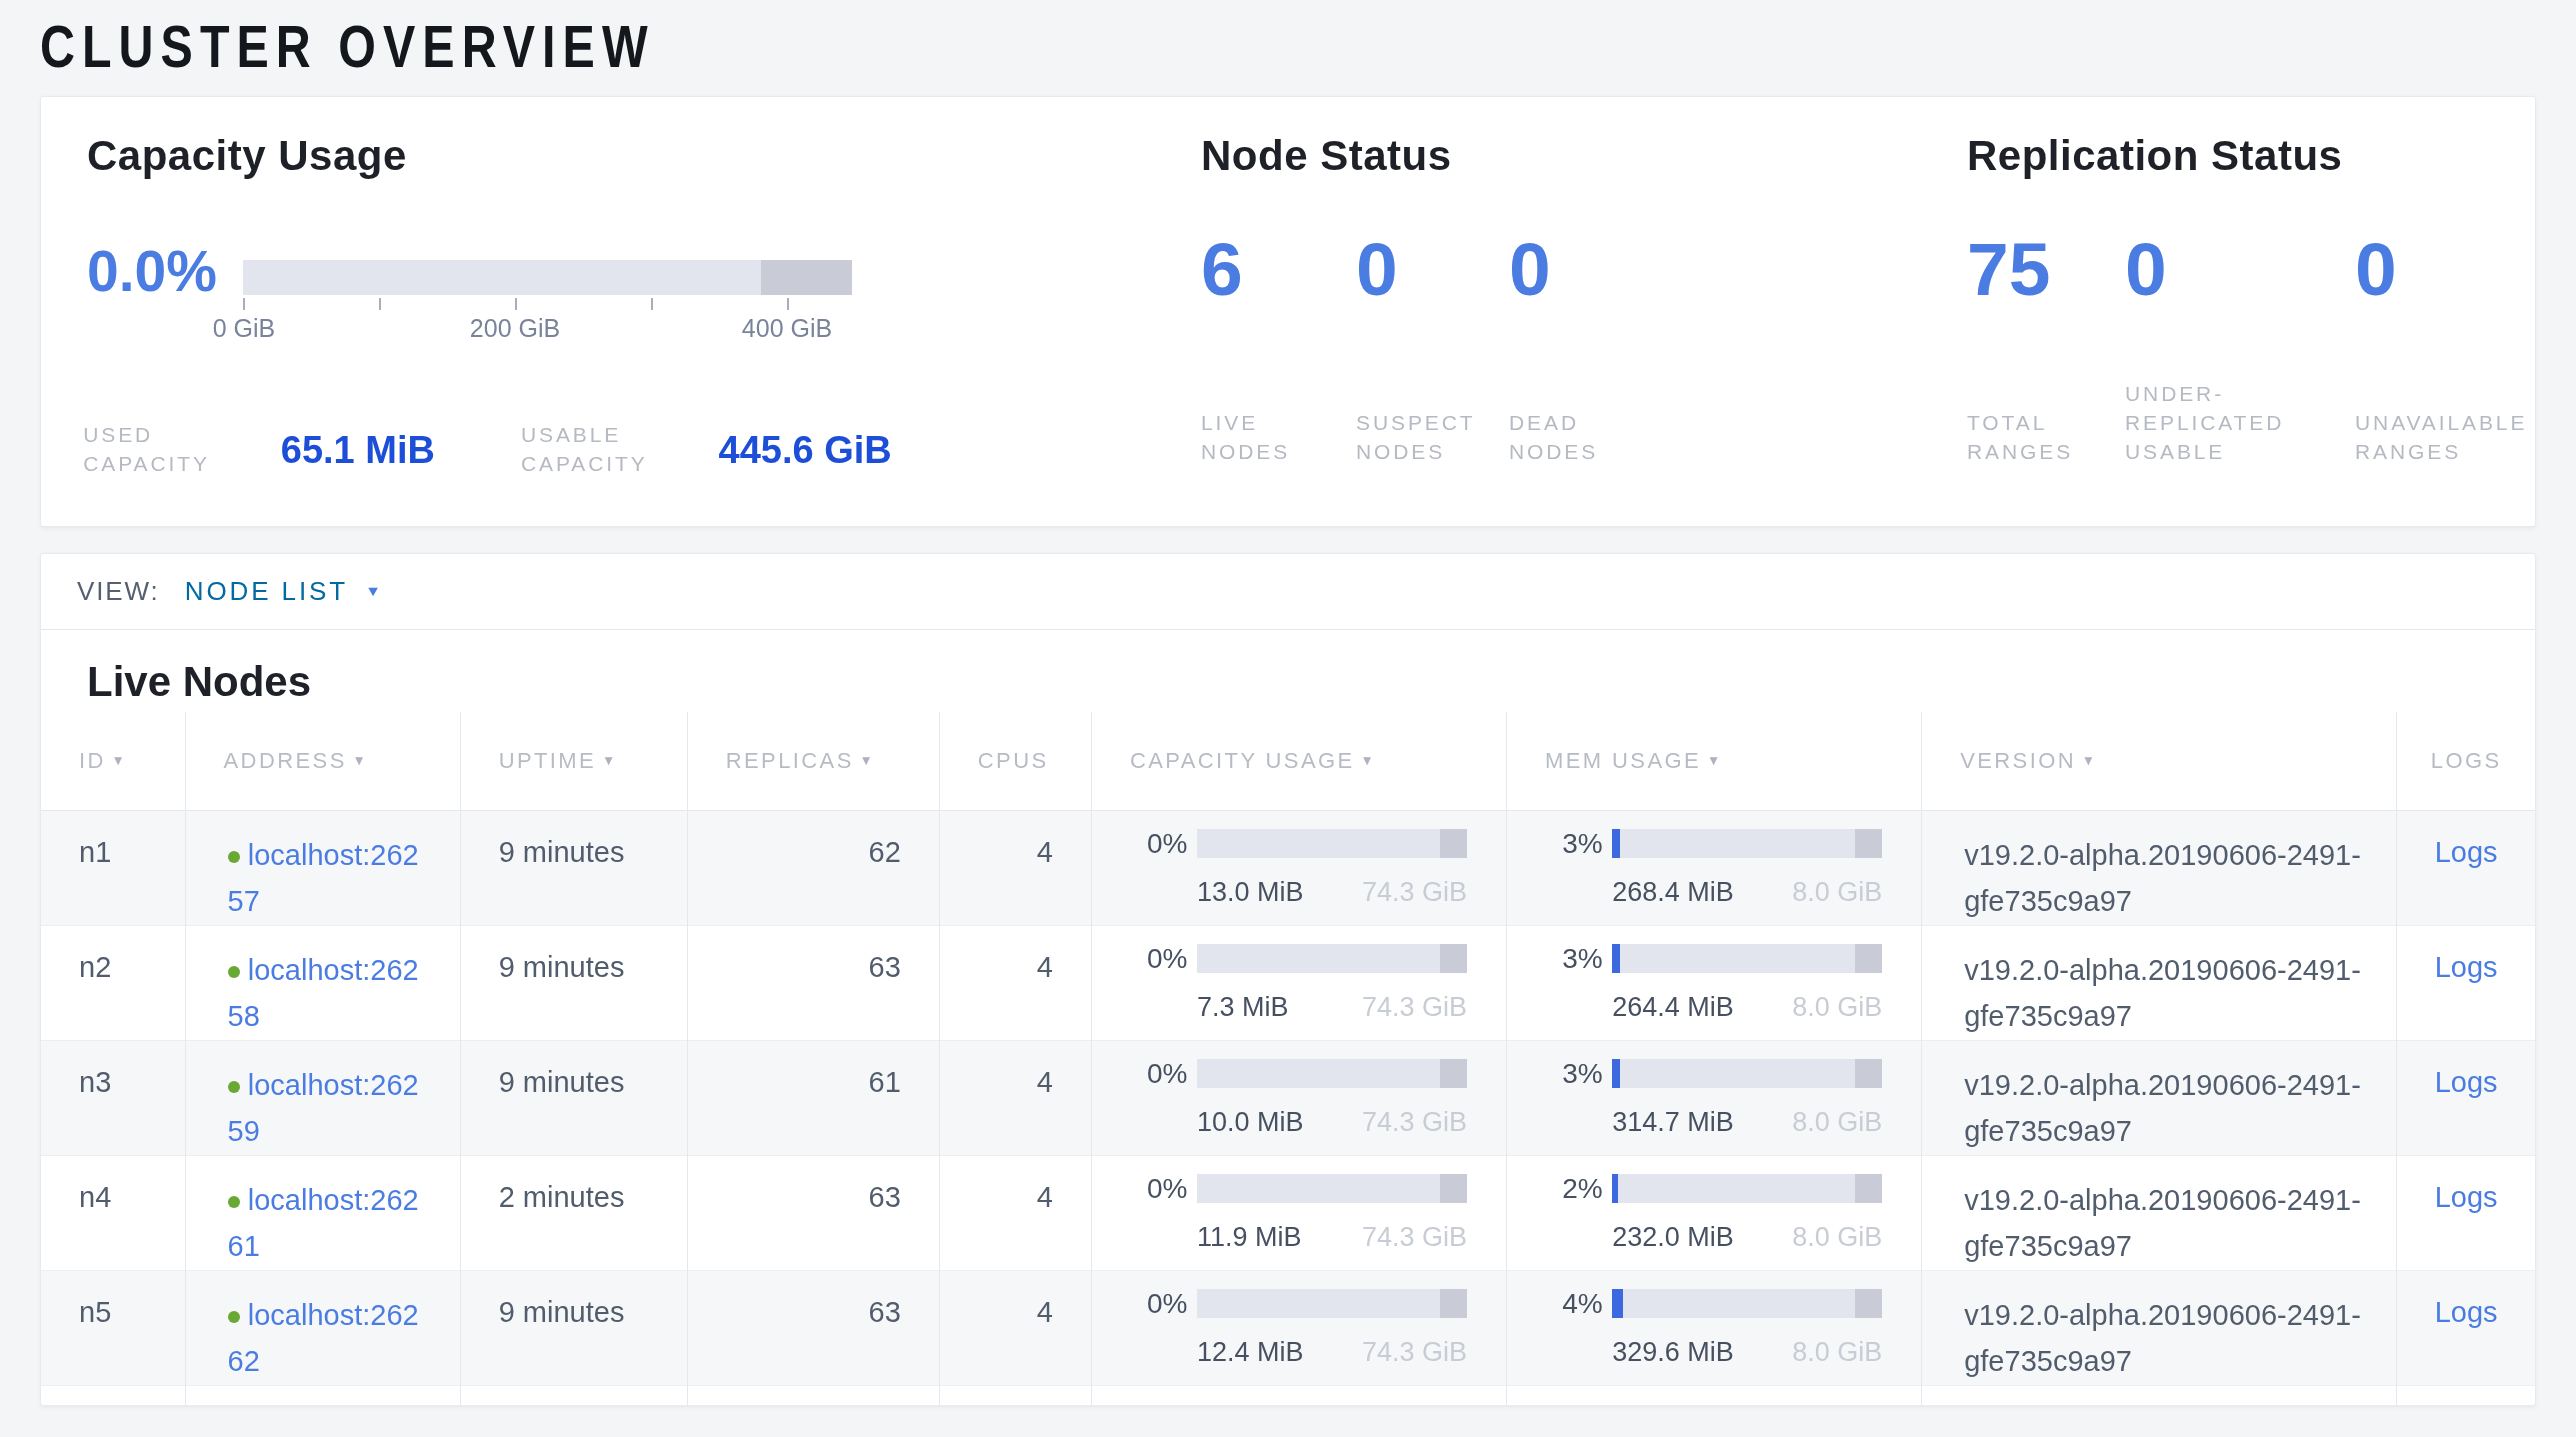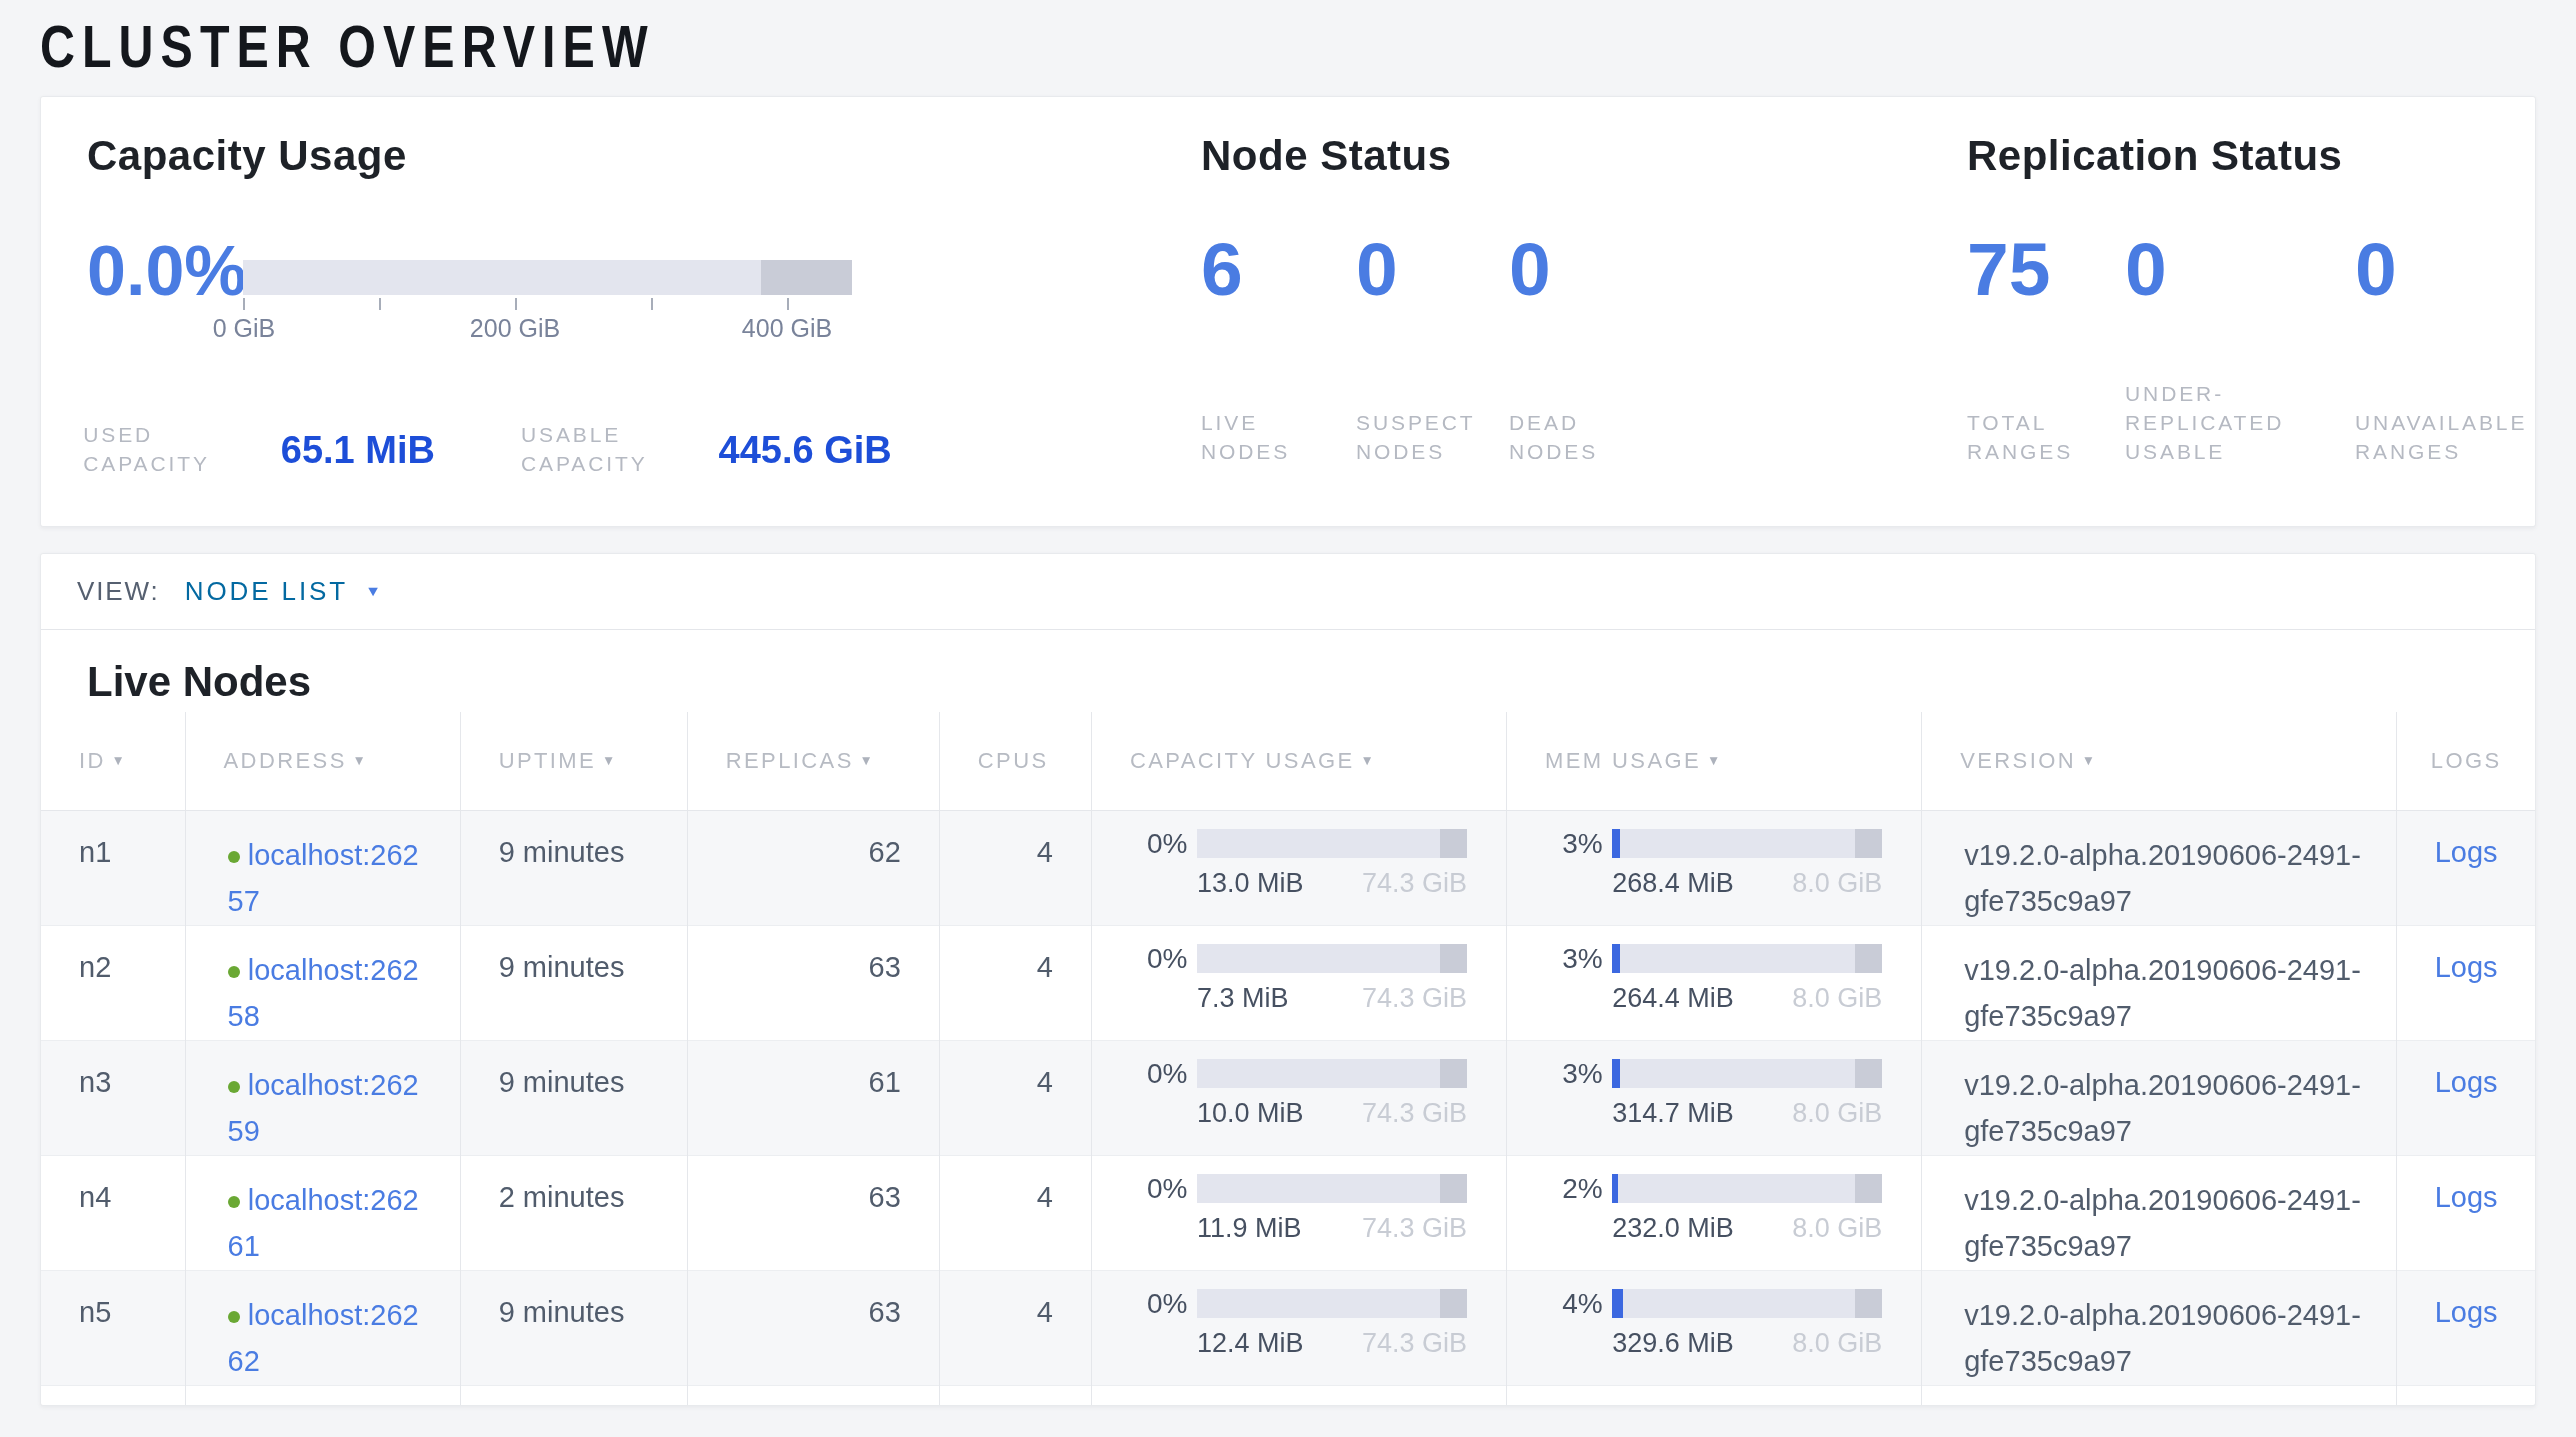--- a/index.html
+++ b/index.html
@@ -20,21 +20,21 @@
     box-shadow:0 1.9px 3.8px rgba(60,70,90,.06);
   }
   #summary-card{top:96px;height:431px;}
   #nodes-card{top:553px;height:853px;overflow:hidden;}
 
   .section-heading{font-size:42px;font-weight:700;color:#1e2228;letter-spacing:0.5px;}
 
   
   .cap-section{position:absolute;left:46px;top:0;width:1035px;height:100%;}
   .cap-section .section-heading{position:absolute;left:0;top:35px;}
-  .big-pct{position:absolute;left:0;top:134px;font-size:70px;line-height:81px;font-weight:700;color:#4a7ce2;}
+  .big-pct{position:absolute;left:0;top:134px;font-size:57px;line-height:81px;font-weight:700;color:#4a7ce2;}
   .bar-area{position:absolute;left:156px;top:163px;width:609px;}
   .bar-track{position:relative;height:35px;background:#e3e5ee;}
   .bar-track .reserved{position:absolute;right:0;top:0;bottom:0;width:15%;background:#c9ccd7;}
   .bar-track .fill{position:absolute;left:0;top:0;bottom:0;background:#3c68e0;}
   .axis{position:relative;height:15.3px;}
   .axis .tick{position:absolute;top:2.9px;width:1.9px;height:12.5px;background:#a7adb9;}
   .axis-labels{position:relative;height:29px;font-size:25px;color:#79839a;}
   .axis-labels span{position:absolute;top:3.8px;transform:translateX(-50%);white-space:nowrap;}
   .cap-stats{position:absolute;left:-3.8px;top:303px;display:flex;align-items:flex-end;}
   .cap-stat{display:flex;align-items:center;}
@@ -86,21 +86,21 @@
   .live-dot{display:inline-block;width:12.5px;height:12.5px;border-radius:50%;background:#6aa834;margin-right:7.7px;vertical-align:1.9px;}
   a.blue-link{color:#4a7ce2;text-decoration:none;}
   td.c-uptime{padding:25px 0 0 38px;}
   td.c-replicas,td.c-cpus{padding:25px 38px 0 0;text-align:right;}
   td.c-usage .usage-inner{padding:17px 38px 0 0;}
   .bar-line{display:flex;justify-content:flex-end;align-items:center;height:29px;}
   .pct{font-size:28px;color:#465061;margin-right:9.6px;}
   .meter{width:270px;height:29px;background:#e3e5ee;position:relative;}
   .meter .reserved{position:absolute;right:0;top:0;bottom:0;width:10%;background:#c9ccd7;}
   .meter .fill{position:absolute;left:0;top:0;bottom:0;background:#3c68e0;}
-  .val-line{width:270px;margin-left:auto;display:flex;justify-content:space-between;margin-top:10px;font-size:27px;}
+  .val-line{width:270px;margin-left:auto;display:flex;justify-content:space-between;margin-top:19px;font-size:27px;}
   .val-used{color:#465061;} .val-total{color:#c8ccd4;}
   td.c-version{padding:21px 0 0 42px;line-height:46px;}
   .ver-wrap{display:inline-block;width:422px;overflow-wrap:break-word;}
   td.c-logs{padding:25px 0 0 0;text-align:center;}
 </style>
 </head>
 <body>
 
 <div class="page-title">CLUSTER OVERVIEW</div>
 

